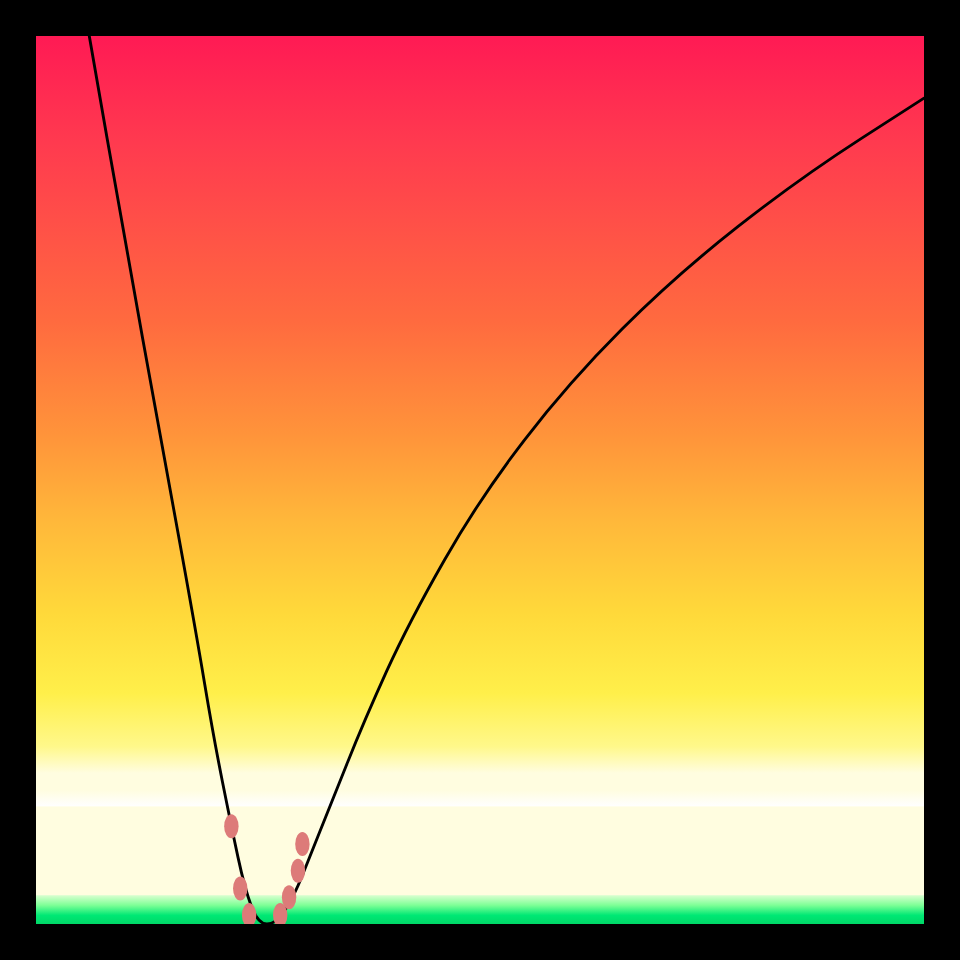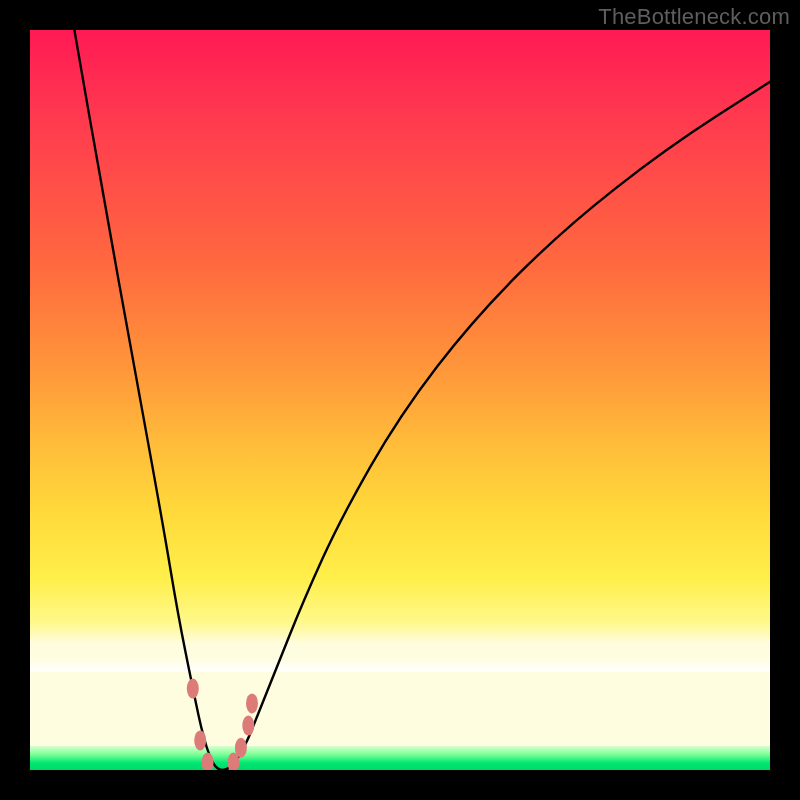--- a/index.html
+++ b/index.html
@@ -100,21 +100,20 @@
   .marker {
     fill: #dd7b79;
     stroke: #dd7b79;
     stroke-width: 0;
   }
 </style>
 </head>
 <body>
 
 <div class="frame">
-  <div class="watermark">TheBottleneck.com</div>
   <div class="plot-area">
     <div class="heatmap"></div>
     <div class="pale-band"></div>
     <div class="green-band"></div>
     <svg class="curve" viewBox="0 0 740 740">
       <path class="line" id="curve-path" d="M 44.4,0 Q 44.4,0 59.2,85.09999999999997 Q 74,170.19999999999993 88.80000000000001,251.59999999999994 Q 103.60000000000001,332.99999999999994 118.4,414.4 Q 133.2,495.79999999999995 140.6,540.2 Q 148,584.6 155.4,621.6 Q 162.8,658.6 168.35,684.5 Q 173.89999999999998,710.4 179.45,725.2 Q 185,740 192.4,740 Q 199.8,740 207.2,728.9 Q 214.6,717.8 222,699.3 Q 229.4,680.8 236.8,662.3 Q 244.20000000000002,643.8 259,606.8 Q 273.8,569.8 292.3,529.0999999999999 Q 310.8,488.4 340.4,436.6 Q 370,384.8 407,336.70000000000005 Q 444,288.6 488.4,244.20000000000005 Q 532.8,199.80000000000007 584.5999999999999,159.10000000000002 Q 636.4,118.39999999999998 688.2,85.09999999999997 T 740,51.799999999999955"></path>
       <g id="markers-group">
           <ellipse cx="162.8" cy="658.6" rx="6" ry="10" class="marker" fill="#dd7b79"></ellipse>
           <ellipse cx="170.20000000000002" cy="710.4" rx="6" ry="10" class="marker" fill="#dd7b79"></ellipse>
           <ellipse cx="177.6" cy="732.6" rx="6" ry="10" class="marker" fill="#dd7b79"></ellipse>

